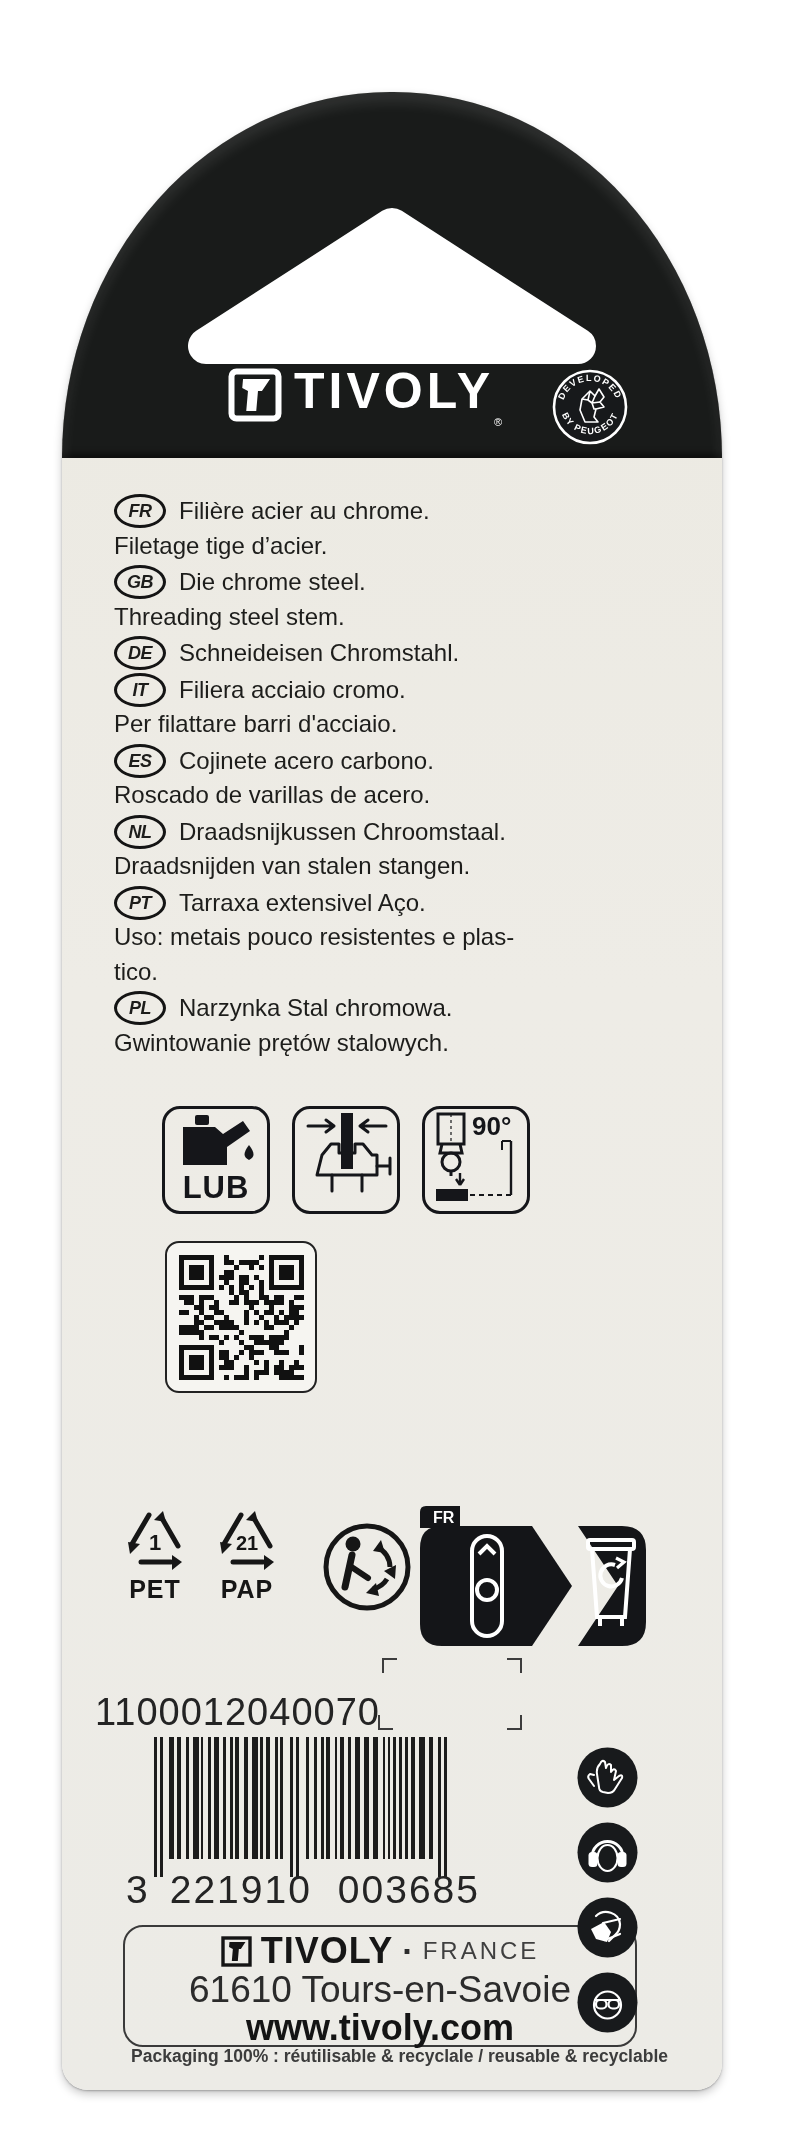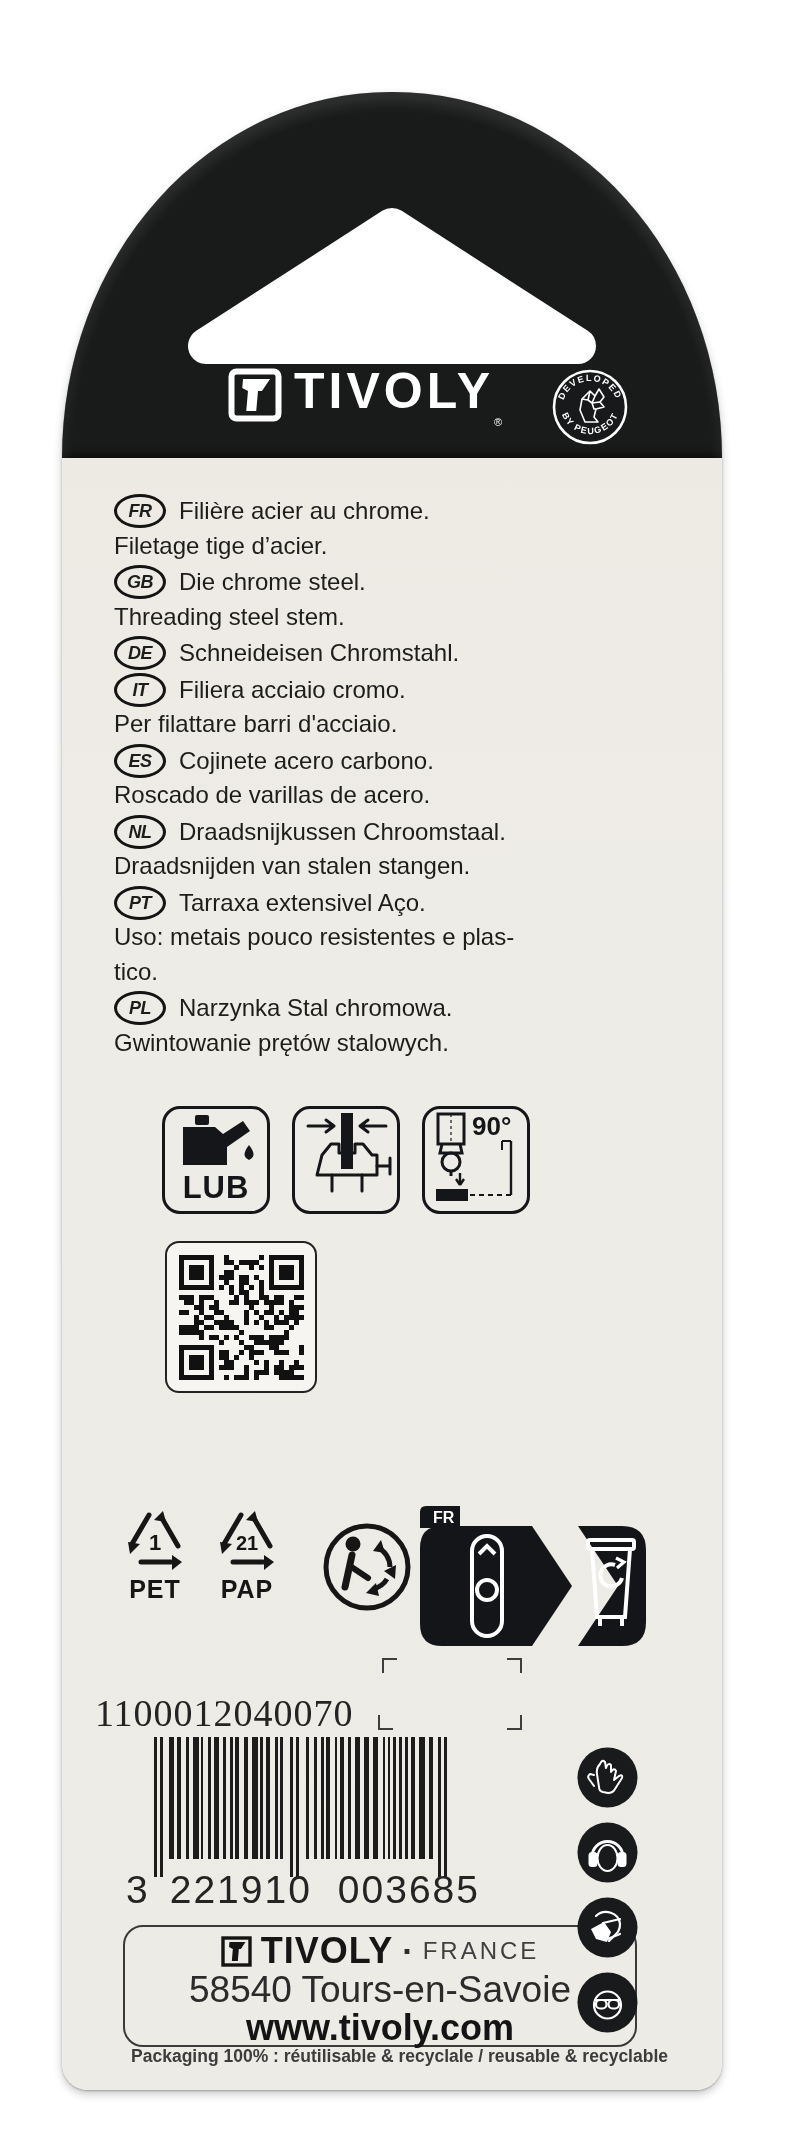--- a/index.html
+++ b/index.html
@@ -45,21 +45,21 @@
   .pap{left:142px;top:1414px;width:86px;}
   .triman{position:absolute;left:259px;top:1429px;}
   .frblock{position:absolute;left:354px;top:1406px;}
 
   .regmk{position:absolute;width:13px;height:13px;}
   .regmk.tl{left:320px;top:1566px;border-top:2.5px solid #3d3d3d;border-left:2.5px solid #3d3d3d;}
   .regmk.tr{left:445px;top:1566px;border-top:2.5px solid #3d3d3d;border-right:2.5px solid #3d3d3d;}
   .regmk.bl{left:316px;top:1623px;border-bottom:2.5px solid #3d3d3d;border-left:2.5px solid #3d3d3d;}
   .regmk.br{left:445px;top:1623px;border-bottom:2.5px solid #3d3d3d;border-right:2.5px solid #3d3d3d;}
 
-  .itemnum{position:absolute;left:33px;top:1599px;font-size:38px;color:#242424;letter-spacing:1px;font-family:Liberation Serif, serif;}
+  .itemnum{position:absolute;left:33px;top:1599px;font-size:38px;color:#242424;letter-spacing:1px;}
   .barcode{position:absolute;left:88px;top:1645px;}
   .eandigits{position:absolute;left:64px;top:1776px;display:flex;align-items:flex-start;
         font-size:39px;color:#242424;}
   .eandigits .g1{margin-left:0;}
   .eandigits .g2{margin-left:22px;letter-spacing:2px;}
   .eandigits .g3{margin-left:26px;letter-spacing:2px;}
 
   .addr{position:absolute;left:61px;top:1833px;width:514px;height:122px;box-sizing:border-box;
         border:2px solid #3a3a3a;border-radius:20px;text-align:center;padding-top:4px;color:#222;}
   .addr .line1{display:flex;align-items:center;justify-content:center;gap:9px;line-height:40px;}
@@ -549,21 +549,21 @@
   <div class="addr">
     <div class="line1">
       <svg width="31" height="31" viewBox="0 0 31 31">
         <rect x="2" y="2" width="27" height="27" fill="none" stroke="#141414" stroke-width="3.4"></rect>
         <path fill="#141414" transform="skewX(-5) translate(2,0)" d="M7 6 L23 6 L19 13 L17 13 L17 25 L11 25 L11 13 L7 11 Z"></path>
       </svg>
       <span class="brand">TIVOLY</span>
       <span class="dot">·</span>
       <span class="country">FRANCE</span>
     </div>
-    <div class="line2">58540 Tours-en-Savoie</div>
+    <div class="line2">61610 Tours-en-Savoie</div>
     <div class="line3">www.tivoly.com</div>
   </div>
 
   <div class="note">Packaging 100% : réutilisable &amp; recyclale / reusable &amp; recyclable</div>
 
   <div class="safety">
     <svg class="scircle" viewBox="0 0 63 63">
       <circle cx="31.5" cy="31.5" r="30" fill="#181a1c"></circle>
       <g stroke="#fff" stroke-width="2" fill="none" stroke-linecap="round" stroke-linejoin="round">
         <path d="M24 18 q2 -5 5 -2 l1 6 q2 -6 5 -3 l0 7 q3 -5 5 -1 l-2 9 5 -4 q4 -2 3 2 l-7 11 q-2 4 -7 4 l-5 -1 q-4 -1 -4 -5 l-2 -13 q-1 -6 3 -10 Z"></path>

